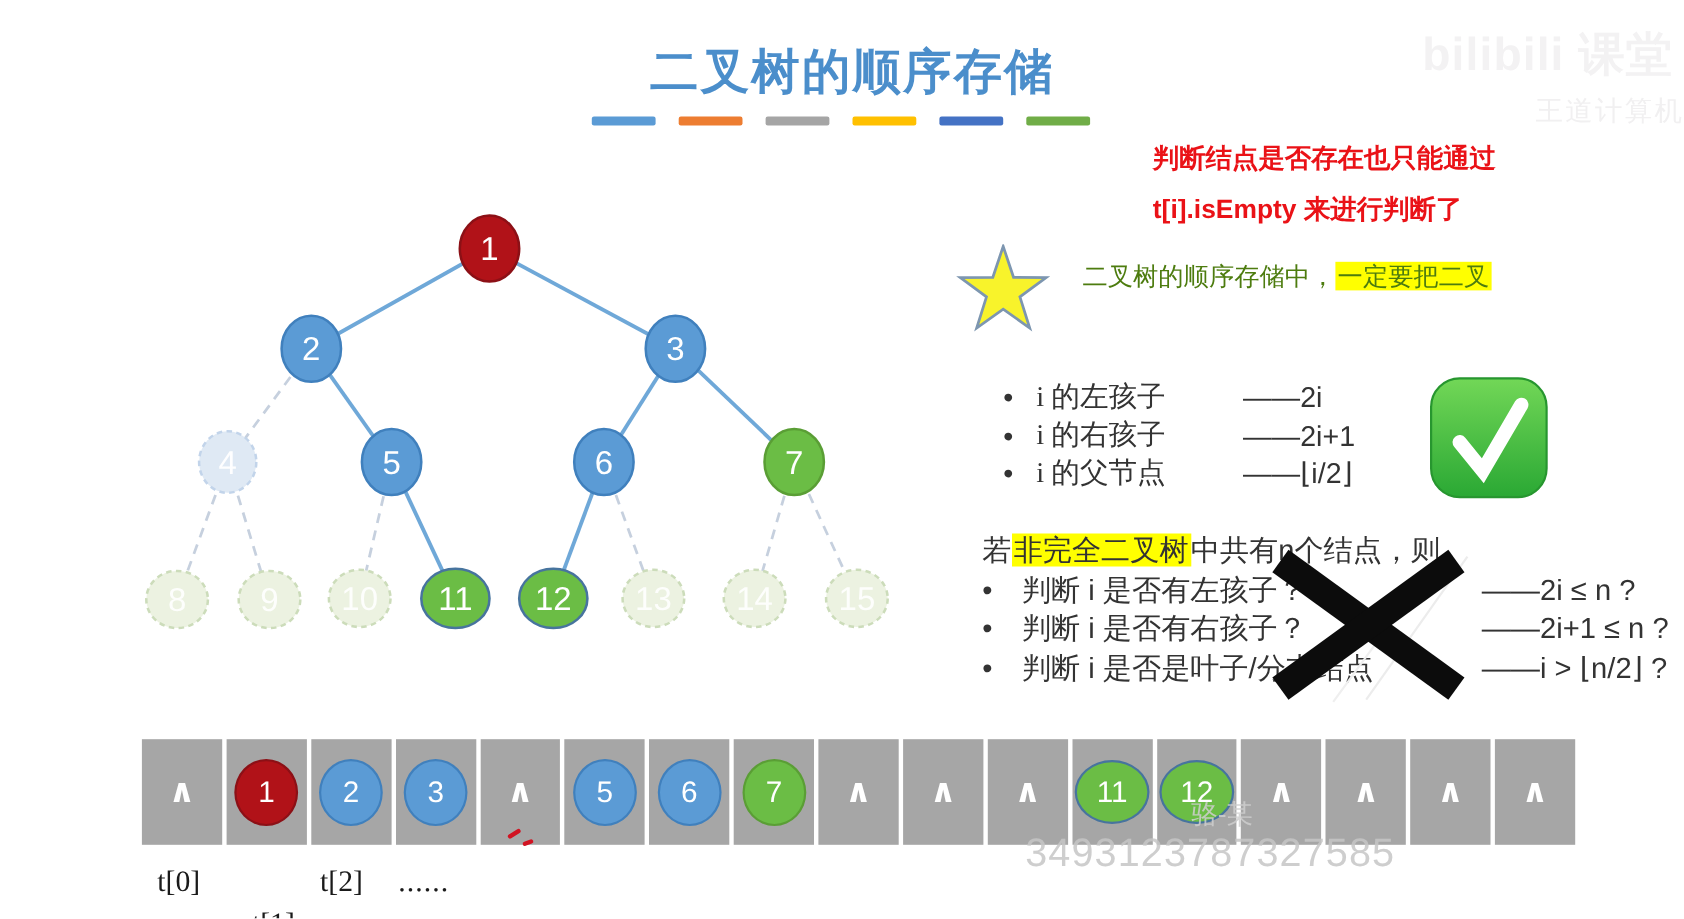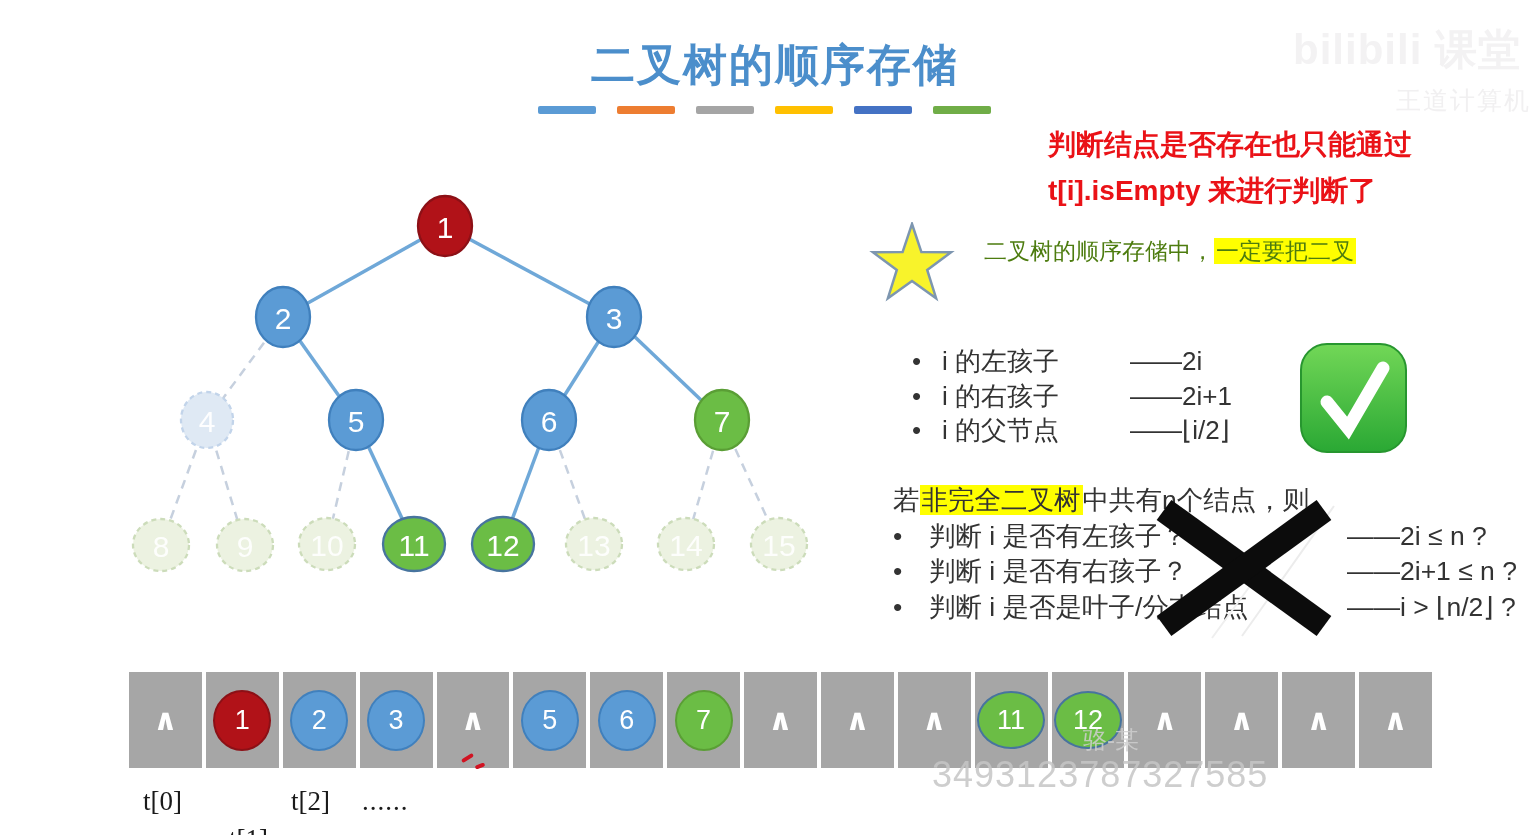--- a/index.html
+++ b/index.html
@@ -13,36 +13,36 @@
   .bars .bar{width:58px;height:8px;border-radius:2px;}
 
   
   .brand{position:absolute;left:1293px;top:22px;color:#f3f2f3;font-weight:bold;
          font-size:42px;letter-spacing:1px;white-space:nowrap;}
   .brand-sub{position:absolute;left:1396px;top:84px;color:#f1f0f1;font-size:25px;
          letter-spacing:2px;white-space:nowrap;}
 
   
   .red-note{position:absolute;left:1048px;top:122px;color:#ea1217;font-weight:bold;
-            font-size:28px;line-height:46px;white-space:nowrap;}
+            font-size:24px;line-height:46px;white-space:nowrap;}
 
   
   #tree-svg{position:absolute;left:0;top:0;}
 
   
   #star-svg{position:absolute;left:866px;top:222px;}
   .star-note{position:absolute;left:984px;top:234px;font-size:23px;line-height:34px;
              color:#4d7c0f;white-space:nowrap;}
   .hl{background:#ffff00;padding:0 2px;}
 
   
   .formulas{position:absolute;left:912px;top:344px;font-size:26px;line-height:34.5px;color:#333;}
   .formulas .row{display:flex;}
   .formulas .bullet{width:30px;color:#333;}
-  .formulas .lab{width:188px;}
+  .formulas .lab{width:188px;font-family:Liberation Serif, serif;}
   .formulas .val{white-space:nowrap;}
 
   #check-svg{position:absolute;left:1297px;top:338px;}
 
   
   .warning{position:absolute;left:893px;top:483px;font-size:26.5px;line-height:35.5px;color:#333;}
   .warning .head{white-space:nowrap;}
   .warning .row{display:flex;}
   .warning .bullet{width:36px;}
   .warning .lab{width:418px;white-space:nowrap;}

